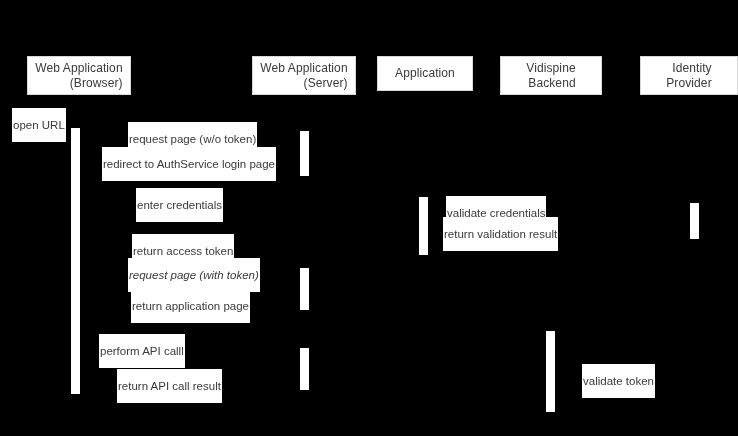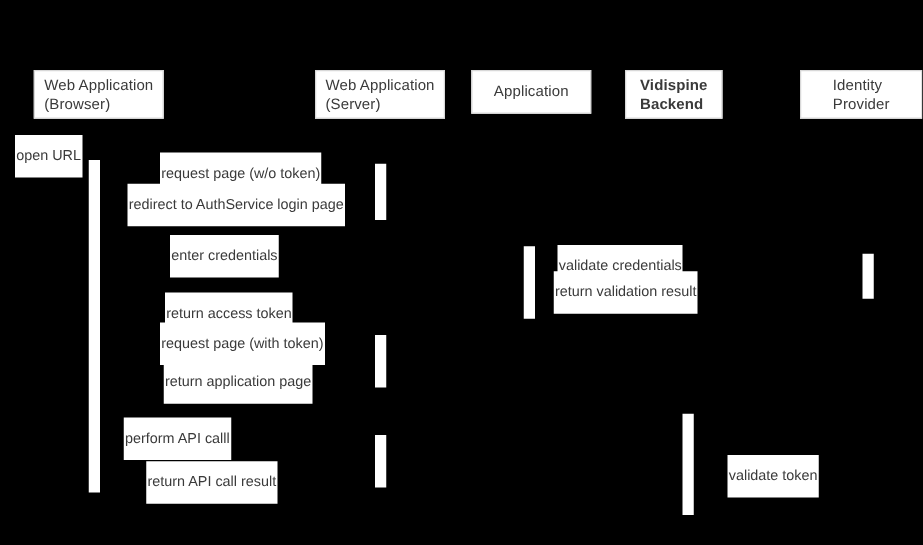--- a/index.html
+++ b/index.html
@@ -19,21 +19,21 @@
   
   .participant {
     position: absolute;
     background: #ffffff;
     color: #3a3a3a;
     border: 1px solid #d8d8d8;
     box-sizing: border-box;
     display: flex;
     align-items: center;
     justify-content: center;
-    text-align: left;
+    text-align: right;
     font-size: 12px;
     line-height: 15px;
     letter-spacing: 0.1px;
     white-space: pre-line;
   }
   
   .activation {
     position: absolute;
     background: #ffffff;
     box-sizing: border-box;
@@ -56,21 +56,21 @@
 </head>
 <body>
 
 <div id="canvas">
   <div id="participants-layer">
       <div class="participant" style="left: 27px; top: 56px; width: 104px; height: 39px;">Web Application
 (Browser)</div>
       <div class="participant" style="left: 252px; top: 56px; width: 104px; height: 39px;">Web Application
 (Server)</div>
       <div class="participant" style="left: 377px; top: 56px; width: 96px; height: 35px;">Application</div>
-      <div class="participant" style="left: 500px; top: 56px; width: 78px; height: 39px; font-weight: bold;">Vidispine
+      <div class="participant" style="left: 500px; top: 56px; width: 102px; height: 39px;">Vidispine
 Backend</div>
       <div class="participant" style="left: 640px; top: 56px; width: 98px; height: 39px;">Identity
 Provider</div>
     </div>
   <div id="activations-layer">
       <div class="activation" style="left: 71px; top: 128px; width: 9px; height: 266px;"></div>
       <div class="activation" style="left: 300px; top: 131px; width: 9px; height: 45px;"></div>
       <div class="activation" style="left: 300px; top: 268px; width: 9px; height: 42px;"></div>
       <div class="activation" style="left: 300px; top: 348px; width: 9px; height: 42px;"></div>
       <div class="activation" style="left: 419px; top: 197px; width: 9px; height: 58px;"></div>
@@ -78,19 +78,19 @@
       <div class="activation" style="left: 690px; top: 203px; width: 9px; height: 36px;"></div>
     </div>
   <div id="messages-layer">
       <div class="msg" style="left: 12px; top: 108px;">open URL</div>
       <div class="msg" style="left: 128px; top: 122px;">request page (w/o token)</div>
       <div class="msg" style="left: 102px; top: 147px;">redirect to AuthService login page</div>
       <div class="msg" style="left: 136px; top: 188px;">enter credentials</div>
       <div class="msg" style="left: 446px; top: 196px;">validate credentials</div>
       <div class="msg" style="left: 443px; top: 217px;">return validation result</div>
       <div class="msg" style="left: 132px; top: 234px;">return access token</div>
-      <div class="msg" style="left: 128px; top: 258px;">request page (with token)</div>
+      <div class="msg" style="left: 128px; top: 258px; font-style: italic;">request page (with token)</div>
       <div class="msg" style="left: 131px; top: 289px;">return application page</div>
       <div class="msg" style="left: 99px; top: 334px;">perform API calll</div>
       <div class="msg" style="left: 117px; top: 369px;">return API call result</div>
       <div class="msg" style="left: 582px; top: 364px;">validate token</div>
     </div>
 </div>
 
 </body></html>

